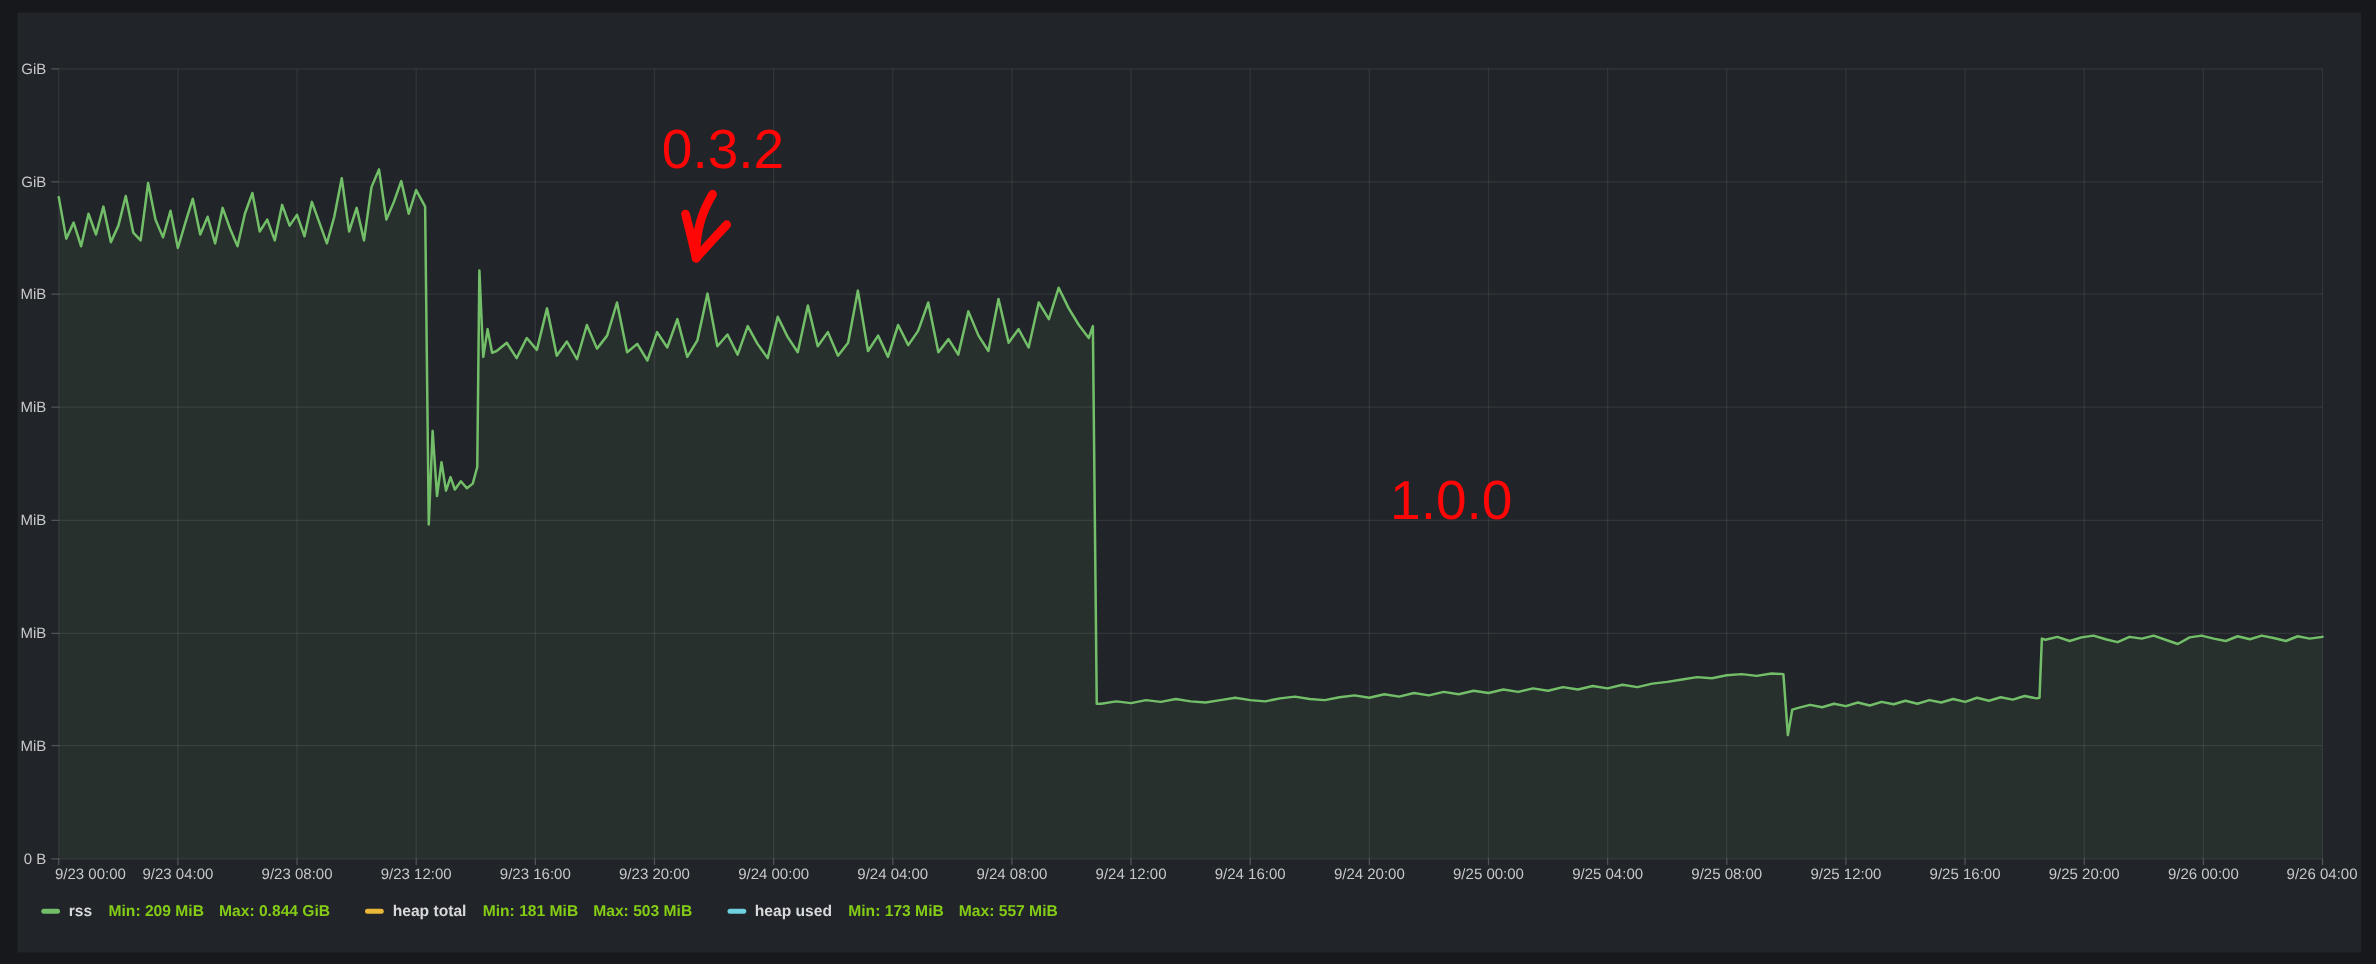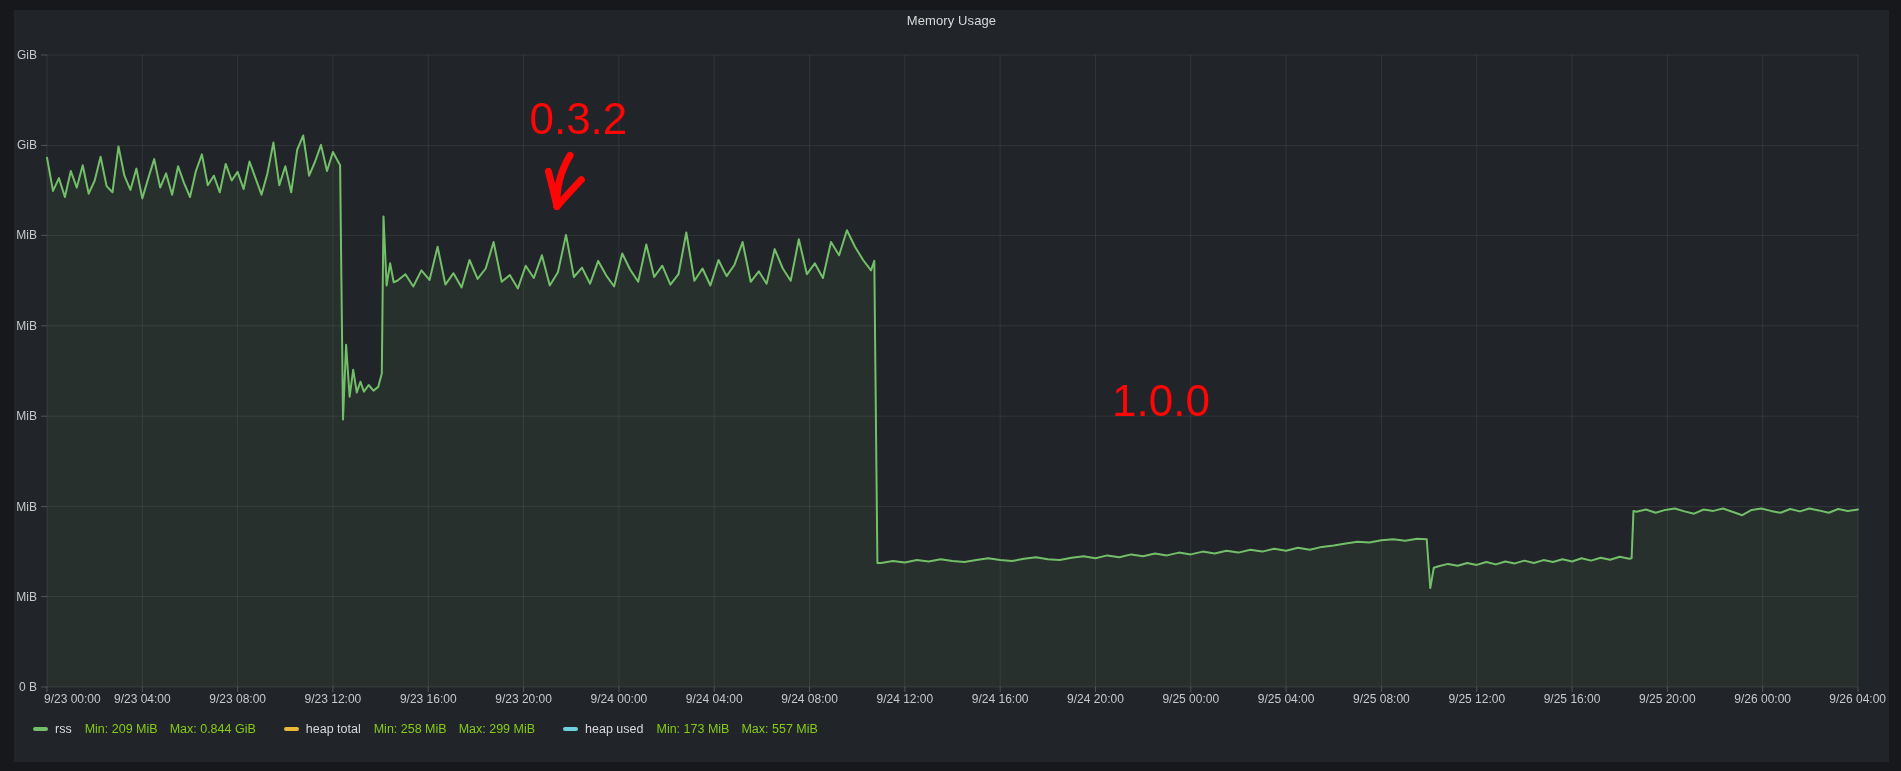--- a/index.html
+++ b/index.html
@@ -16,35 +16,34 @@
     position:absolute;left:0;top:3px;width:100%;
     text-align:center;
     font-size:13px;font-weight:500;color:#d8d9da;
     letter-spacing:.1px;
     cursor:pointer;
   }
   svg text{font-family:"Liberation Sans", sans-serif;}
   .legend{
     position:absolute;left:19px;top:712px;
     display:flex;align-items:center;flex-wrap:nowrap;
-    font-size:12.5px;color:#b7b9bc;
+    font-size:12.5px;color:#b7b9bc;font-weight:bold;
   }
   .legend-item{display:flex;align-items:center;margin-right:16px;}
   .legend-swatch{
     display:inline-block;width:15px;height:4px;border-radius:2px;
     margin-right:7px;cursor:pointer;flex:none;
   }
   .legend-name{color:#d8d9da;margin-right:13px;cursor:pointer;}
   .legend-stat{color:#84cc16;margin-right:12px;white-space:nowrap;}
 </style>
 </head>
 <body>
 
 <div class="panel">
-  <div class="panel-title">Memory Usage</div>
 
   <svg id="chart-svg" width="1875" height="752" viewBox="14 10 1875 752" style="position:absolute;left:0;top:0;">
       <path d="M 47 687 L 47.0 157.7 L 53.0 190.9 L 58.9 178.1 L 64.9 197.0 L 70.8 171.0 L 76.8 187.6 L 82.7 165.3 L 88.7 193.7 L 94.7 180.5 L 100.6 156.8 L 106.6 186.1 L 112.5 192.3 L 118.5 146.4 L 124.4 175.7 L 130.4 189.9 L 136.4 168.6 L 142.3 198.4 L 148.3 178.1 L 154.2 159.1 L 160.2 187.6 L 166.1 173.4 L 172.1 194.7 L 178.1 166.3 L 184.0 182.8 L 190.0 197.0 L 195.9 171.0 L 201.9 154.4 L 207.8 185.2 L 213.8 175.7 L 219.8 192.3 L 225.7 163.9 L 231.7 180.5 L 237.6 171.9 L 243.6 189.0 L 249.5 161.5 L 255.5 178.1 L 261.5 194.7 L 267.4 173.4 L 273.4 142.6 L 279.3 185.2 L 285.3 166.3 L 291.2 192.3 L 297.2 149.7 L 303.2 135.5 L 309.1 175.7 L 315.1 161.5 L 321.0 144.9 L 327.0 171.0 L 332.9 152.0 L 340.1 165.3 L 343.0 419.5 L 346.1 344.7 L 349.6 396.8 L 353.2 369.8 L 356.8 392.5 L 360.4 381.7 L 363.9 391.6 L 368.7 385.0 L 373.5 390.6 L 378.2 386.9 L 381.8 373.6 L 383.5 216.4 L 386.6 285.5 L 390.1 263.3 L 393.7 282.2 L 397.3 280.8 L 405.4 274.2 L 413.3 286.5 L 421.4 270.4 L 429.5 279.9 L 437.6 246.7 L 445.4 284.6 L 453.5 273.2 L 461.6 287.4 L 469.5 260.0 L 477.6 278.9 L 485.7 268.5 L 493.6 242.0 L 501.7 281.8 L 509.8 275.1 L 517.9 288.4 L 525.7 265.7 L 533.8 278.0 L 541.9 255.3 L 549.8 285.5 L 557.9 272.3 L 566.0 234.9 L 573.9 277.0 L 582.0 267.6 L 590.1 283.7 L 598.2 260.9 L 606.0 275.1 L 614.1 286.5 L 622.2 253.4 L 630.1 269.5 L 638.2 281.8 L 646.3 244.4 L 654.2 277.0 L 662.3 265.7 L 670.4 284.6 L 678.5 274.2 L 686.3 232.5 L 694.4 280.8 L 702.5 268.5 L 710.4 285.5 L 718.5 260.0 L 726.6 276.1 L 734.5 264.7 L 742.6 242.0 L 750.7 281.8 L 758.8 271.3 L 766.6 283.7 L 774.7 249.1 L 782.8 268.5 L 790.7 280.8 L 798.8 239.2 L 806.9 274.2 L 814.8 263.3 L 822.9 278.0 L 831.0 242.0 L 839.1 255.3 L 846.9 230.2 L 855.0 246.7 L 863.1 260.0 L 871.0 270.4 L 874.3 260.9 L 877.4 563.0 L 881.0 563.0 L 892.9 561.1 L 904.8 562.5 L 916.8 560.1 L 928.7 561.5 L 940.6 559.2 L 952.5 561.1 L 964.4 562.0 L 976.3 560.1 L 988.2 558.2 L 1000.2 560.1 L 1012.1 561.1 L 1024.0 558.7 L 1035.9 557.3 L 1047.8 559.2 L 1059.7 560.1 L 1071.6 557.8 L 1083.6 556.3 L 1095.5 558.2 L 1107.4 555.4 L 1119.3 557.3 L 1131.2 554.4 L 1143.1 556.3 L 1155.0 553.5 L 1167.0 555.4 L 1178.9 552.6 L 1190.8 554.4 L 1202.7 551.6 L 1214.6 553.5 L 1226.5 550.7 L 1238.4 552.6 L 1250.4 549.7 L 1262.3 551.6 L 1274.2 548.8 L 1286.1 550.7 L 1298.0 547.8 L 1309.9 549.7 L 1321.8 546.9 L 1333.8 545.5 L 1345.7 543.6 L 1357.6 541.7 L 1369.5 542.6 L 1381.4 540.2 L 1393.3 539.3 L 1405.3 540.7 L 1417.2 538.8 L 1426.7 539.3 L 1430.3 588.1 L 1433.8 567.7 L 1438.6 566.3 L 1448.1 563.9 L 1457.7 565.8 L 1467.2 563.0 L 1476.7 564.9 L 1486.3 562.0 L 1495.8 564.4 L 1505.3 561.5 L 1514.9 563.4 L 1524.4 560.6 L 1533.9 563.0 L 1543.5 560.1 L 1553.0 562.0 L 1562.5 559.2 L 1572.1 561.5 L 1581.6 558.2 L 1591.1 560.6 L 1600.6 557.8 L 1610.2 559.7 L 1619.7 556.8 L 1629.2 558.7 L 1631.6 558.2 L 1633.5 510.9 L 1636.4 511.8 L 1645.9 509.5 L 1655.7 512.8 L 1665.2 509.9 L 1674.8 508.5 L 1684.5 511.4 L 1694.1 513.7 L 1703.6 509.5 L 1713.4 510.9 L 1722.9 508.5 L 1732.4 511.8 L 1742.2 515.2 L 1751.7 509.9 L 1761.3 508.5 L 1771.0 510.9 L 1780.6 512.8 L 1790.1 509.0 L 1799.9 511.4 L 1809.4 508.5 L 1818.9 510.4 L 1828.7 512.8 L 1838.2 509.0 L 1847.8 510.9 L 1858.0 509.5 L 1858.0 687 Z" fill="rgba(115,191,105,0.08)" stroke="none"></path>
       <line x1="47" y1="687" x2="1858" y2="687" stroke="rgba(255,255,255,0.08)" stroke-width="1"></line>
       <line x1="41" y1="687" x2="47" y2="687" stroke="rgba(255,255,255,0.22)" stroke-width="1"></line>
       <line x1="47" y1="596.5790262172285" x2="1858" y2="596.5790262172285" stroke="rgba(255,255,255,0.08)" stroke-width="1"></line>
       <line x1="41" y1="596.5790262172285" x2="47" y2="596.5790262172285" stroke="rgba(255,255,255,0.22)" stroke-width="1"></line>
       <line x1="47" y1="506.6314606741573" x2="1858" y2="506.6314606741573" stroke="rgba(255,255,255,0.08)" stroke-width="1"></line>
       <line x1="41" y1="506.6314606741573" x2="47" y2="506.6314606741573" stroke="rgba(255,255,255,0.22)" stroke-width="1"></line>
       <line x1="47" y1="416.21048689138576" x2="1858" y2="416.21048689138576" stroke="rgba(255,255,255,0.08)" stroke-width="1"></line>
@@ -139,22 +138,22 @@
   <div class="legend" id="legend">
       <span class="legend-item">
         <span class="legend-swatch" style="background: rgb(115, 191, 105);"></span>
         <span class="legend-name">rss</span>
         <span class="legend-stat">Min: 209 MiB</span>
         <span class="legend-stat">Max: 0.844 GiB</span>
       </span>
       <span class="legend-item">
         <span class="legend-swatch" style="background: rgb(234, 184, 57);"></span>
         <span class="legend-name">heap total</span>
-        <span class="legend-stat">Min: 258 MiB</span>
-        <span class="legend-stat">Max: 299 MiB</span>
+        <span class="legend-stat">Min: 181 MiB</span>
+        <span class="legend-stat">Max: 503 MiB</span>
       </span>
       <span class="legend-item">
         <span class="legend-swatch" style="background: rgb(110, 208, 224);"></span>
         <span class="legend-name">heap used</span>
         <span class="legend-stat">Min: 173 MiB</span>
         <span class="legend-stat">Max: 557 MiB</span>
       </span>
     </div>
 </div>
 

